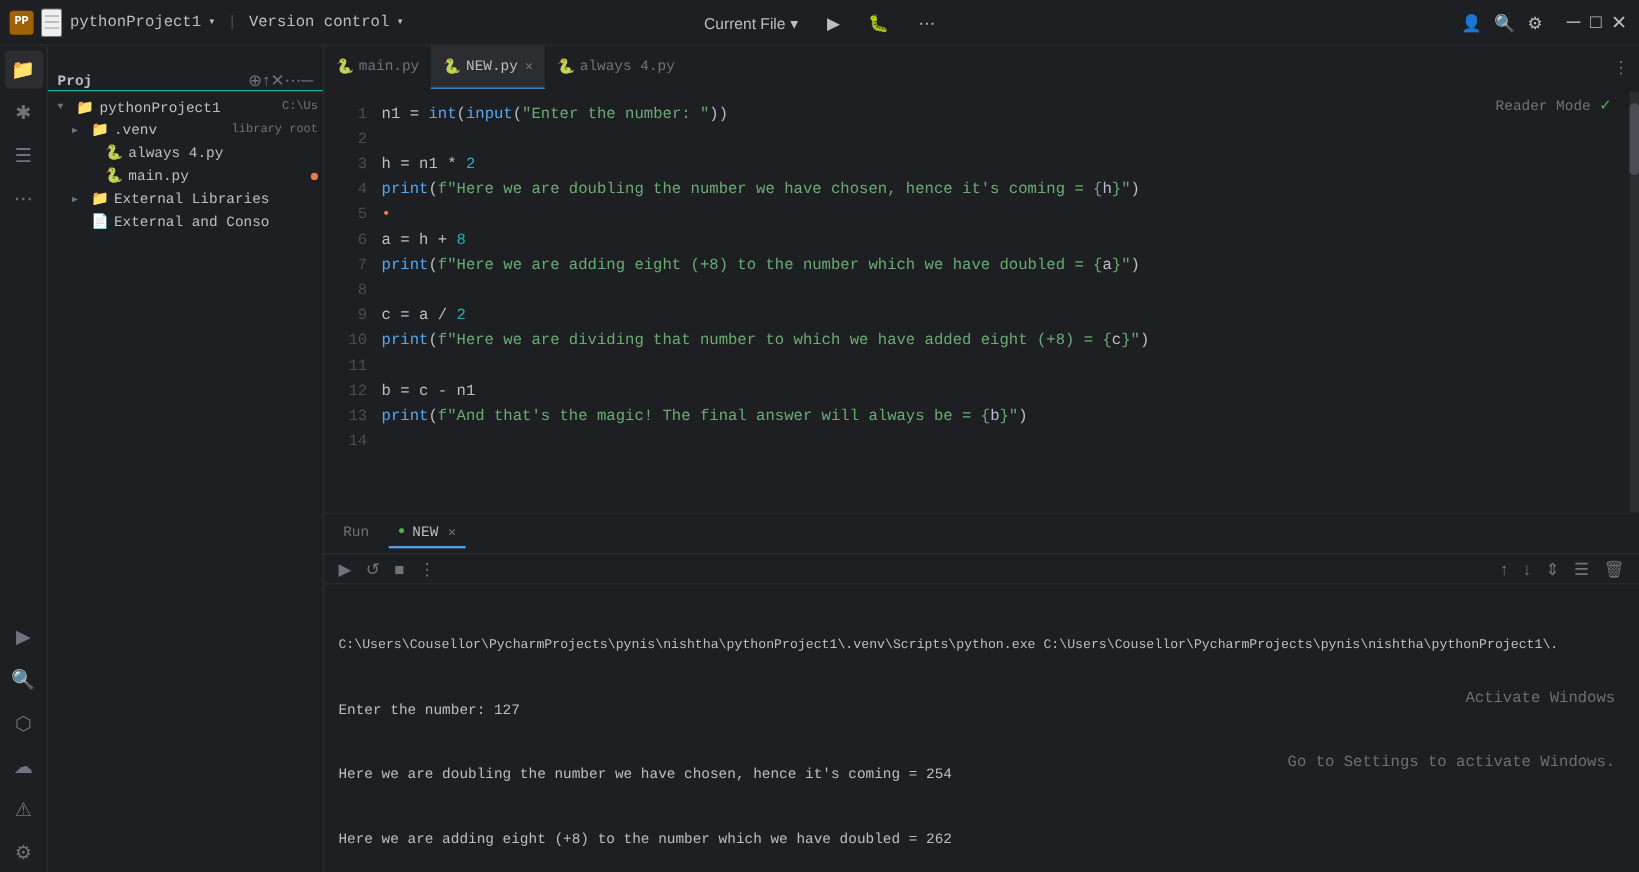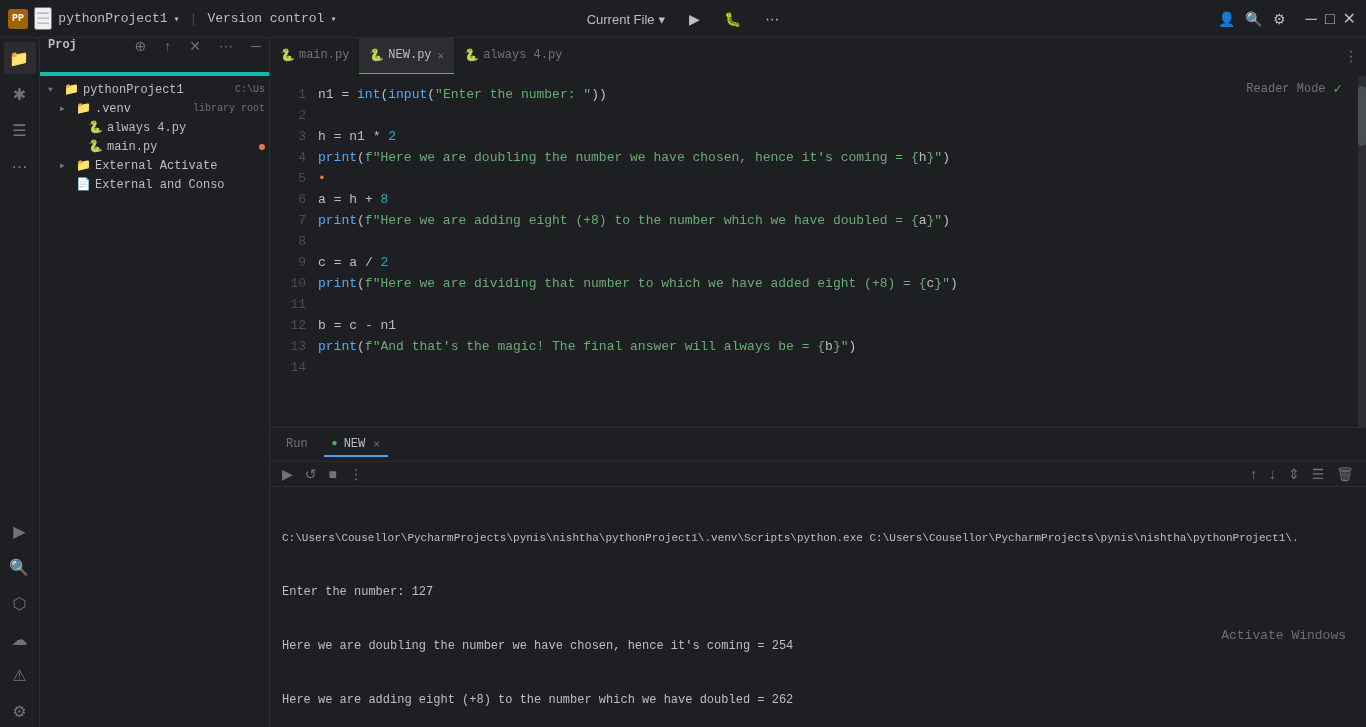--- a/index.html
+++ b/index.html
@@ -78,24 +78,24 @@
     #sidebar {
       width: 230px;
       background: #1e1f22;
       border-right: 1px solid #2d2d30;
       display: flex;
       flex-direction: column;
     }
     #sidebar-header {
       height: 38px;
       display: flex;
-      align-items: flex-start;
+      align-items: flex-end;
       padding: 0 8px;
-      gap: 18px;
-      border-bottom: 4px solid #14b8a6;
+      gap: 0;
+      border-bottom: 1px solid #14b8a6;
     }
     .sidebar-title { font-size: 12px; color: #bcbec4; font-weight: bold; flex: 1; }
     .sidebar-icon-btn { color: #6f737b; cursor: pointer; font-size: 14px; background: none; border: none; }
     #file-tree { flex: 1; overflow-y: auto; padding: 4px 0; }
     .tree-item { display: flex; align-items: center; gap: 4px; padding: 2px 4px 2px 8px; cursor: pointer; font-size: 12px; color: #bcbec4; }
     .tree-arrow { font-size: 8px; color: #6f737b; width: 12px; }
     .tree-icon { font-size: 12px; }
     .tree-label { flex: 1; }
     .tree-badge { font-size: 10px; color: #6f737b; }
     .indent-1 { padding-left: 20px; }
@@ -305,21 +305,21 @@
       <div class="tree-item indent-2">
         <span class="tree-arrow"></span>
         <span class="tree-icon py-icon">🐍</span>
         <span class="tree-label">main.py</span>
         <span class="dot-orange"></span>
       </div>
 
       <div class="tree-item indent-1">
         <span class="tree-arrow">▶</span>
         <span class="tree-icon folder-icon">📁</span>
-        <span class="tree-label">External Activate</span>
+        <span class="tree-label">External Libraries</span>
       </div>
 
       <div class="tree-item indent-1">
         <span class="tree-arrow"></span>
         <span class="tree-icon">📄</span>
         <span class="tree-label">External and Conso</span>
       </div>
     </div>
   </div>
 
@@ -421,18 +421,19 @@
           <div>Enter the number: <span style="color:#bcbec4;">127</span></div>
           <div>Here we are doubling the number we have chosen, hence it's coming = 254</div>
           <div>Here we are adding eight (+8) to the number which we have doubled = 262</div>
           
           
           
           
 
           <div class="activate-windows">
             <div>Activate Windows</div>
+            <div>Go to Settings to activate Windows.</div>
           </div>
         </div>
       </div>
     </div>
   </div>
 </div>
 
 </body></html>

